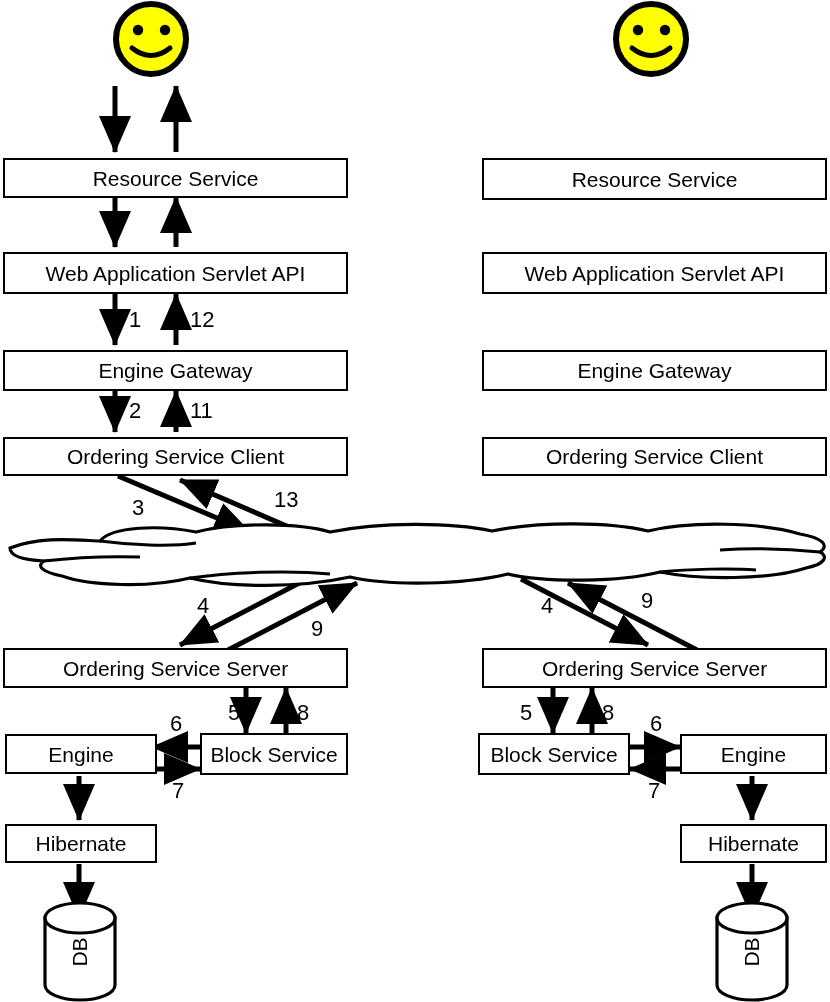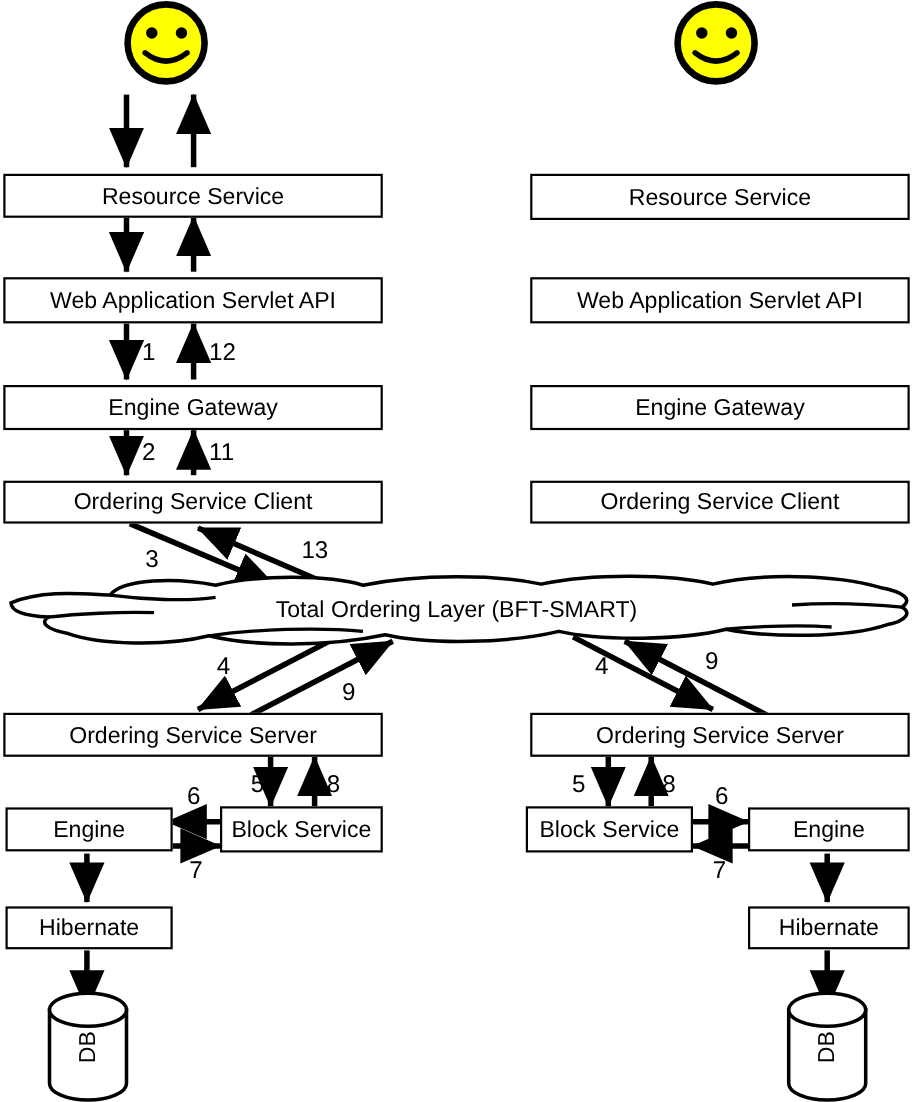--- a/index.html
+++ b/index.html
@@ -211,21 +211,20 @@
   <div class="box" style="left:3px;top:437px;width:345px;height:39px;">Ordering Service Client</div>
 
   <div class="box" style="left:482px;top:158px;width:345px;height:42px;">Resource Service</div>
 
   <div class="box" style="left:482px;top:252px;width:345px;height:42px;">Web Application Servlet API</div>
 
   <div class="box" style="left:482px;top:350px;width:345px;height:41px;">Engine Gateway</div>
 
   <div class="box" style="left:482px;top:437px;width:345px;height:39px;">Ordering Service Client</div>
 
-  <div class="cloudlabel" style="left:215px;top:543px;width:400px;">Total Ordering Layer (BFT-SMART)</div>
 
   <div class="box" style="left:3px;top:648px;width:345px;height:40px;">Ordering Service Server</div>
 
   <div class="box" style="left:5px;top:734px;width:152px;height:40px;">Engine</div>
 
   <div class="box" style="left:200px;top:733px;width:148px;height:42px;">Block Service</div>
 
   <div class="box" style="left:5px;top:824px;width:152px;height:39px;">Hibernate</div>
 
   <div class="dblabel" style="left:58px;top:940px;width:44px;text-align:center;">DB</div>

